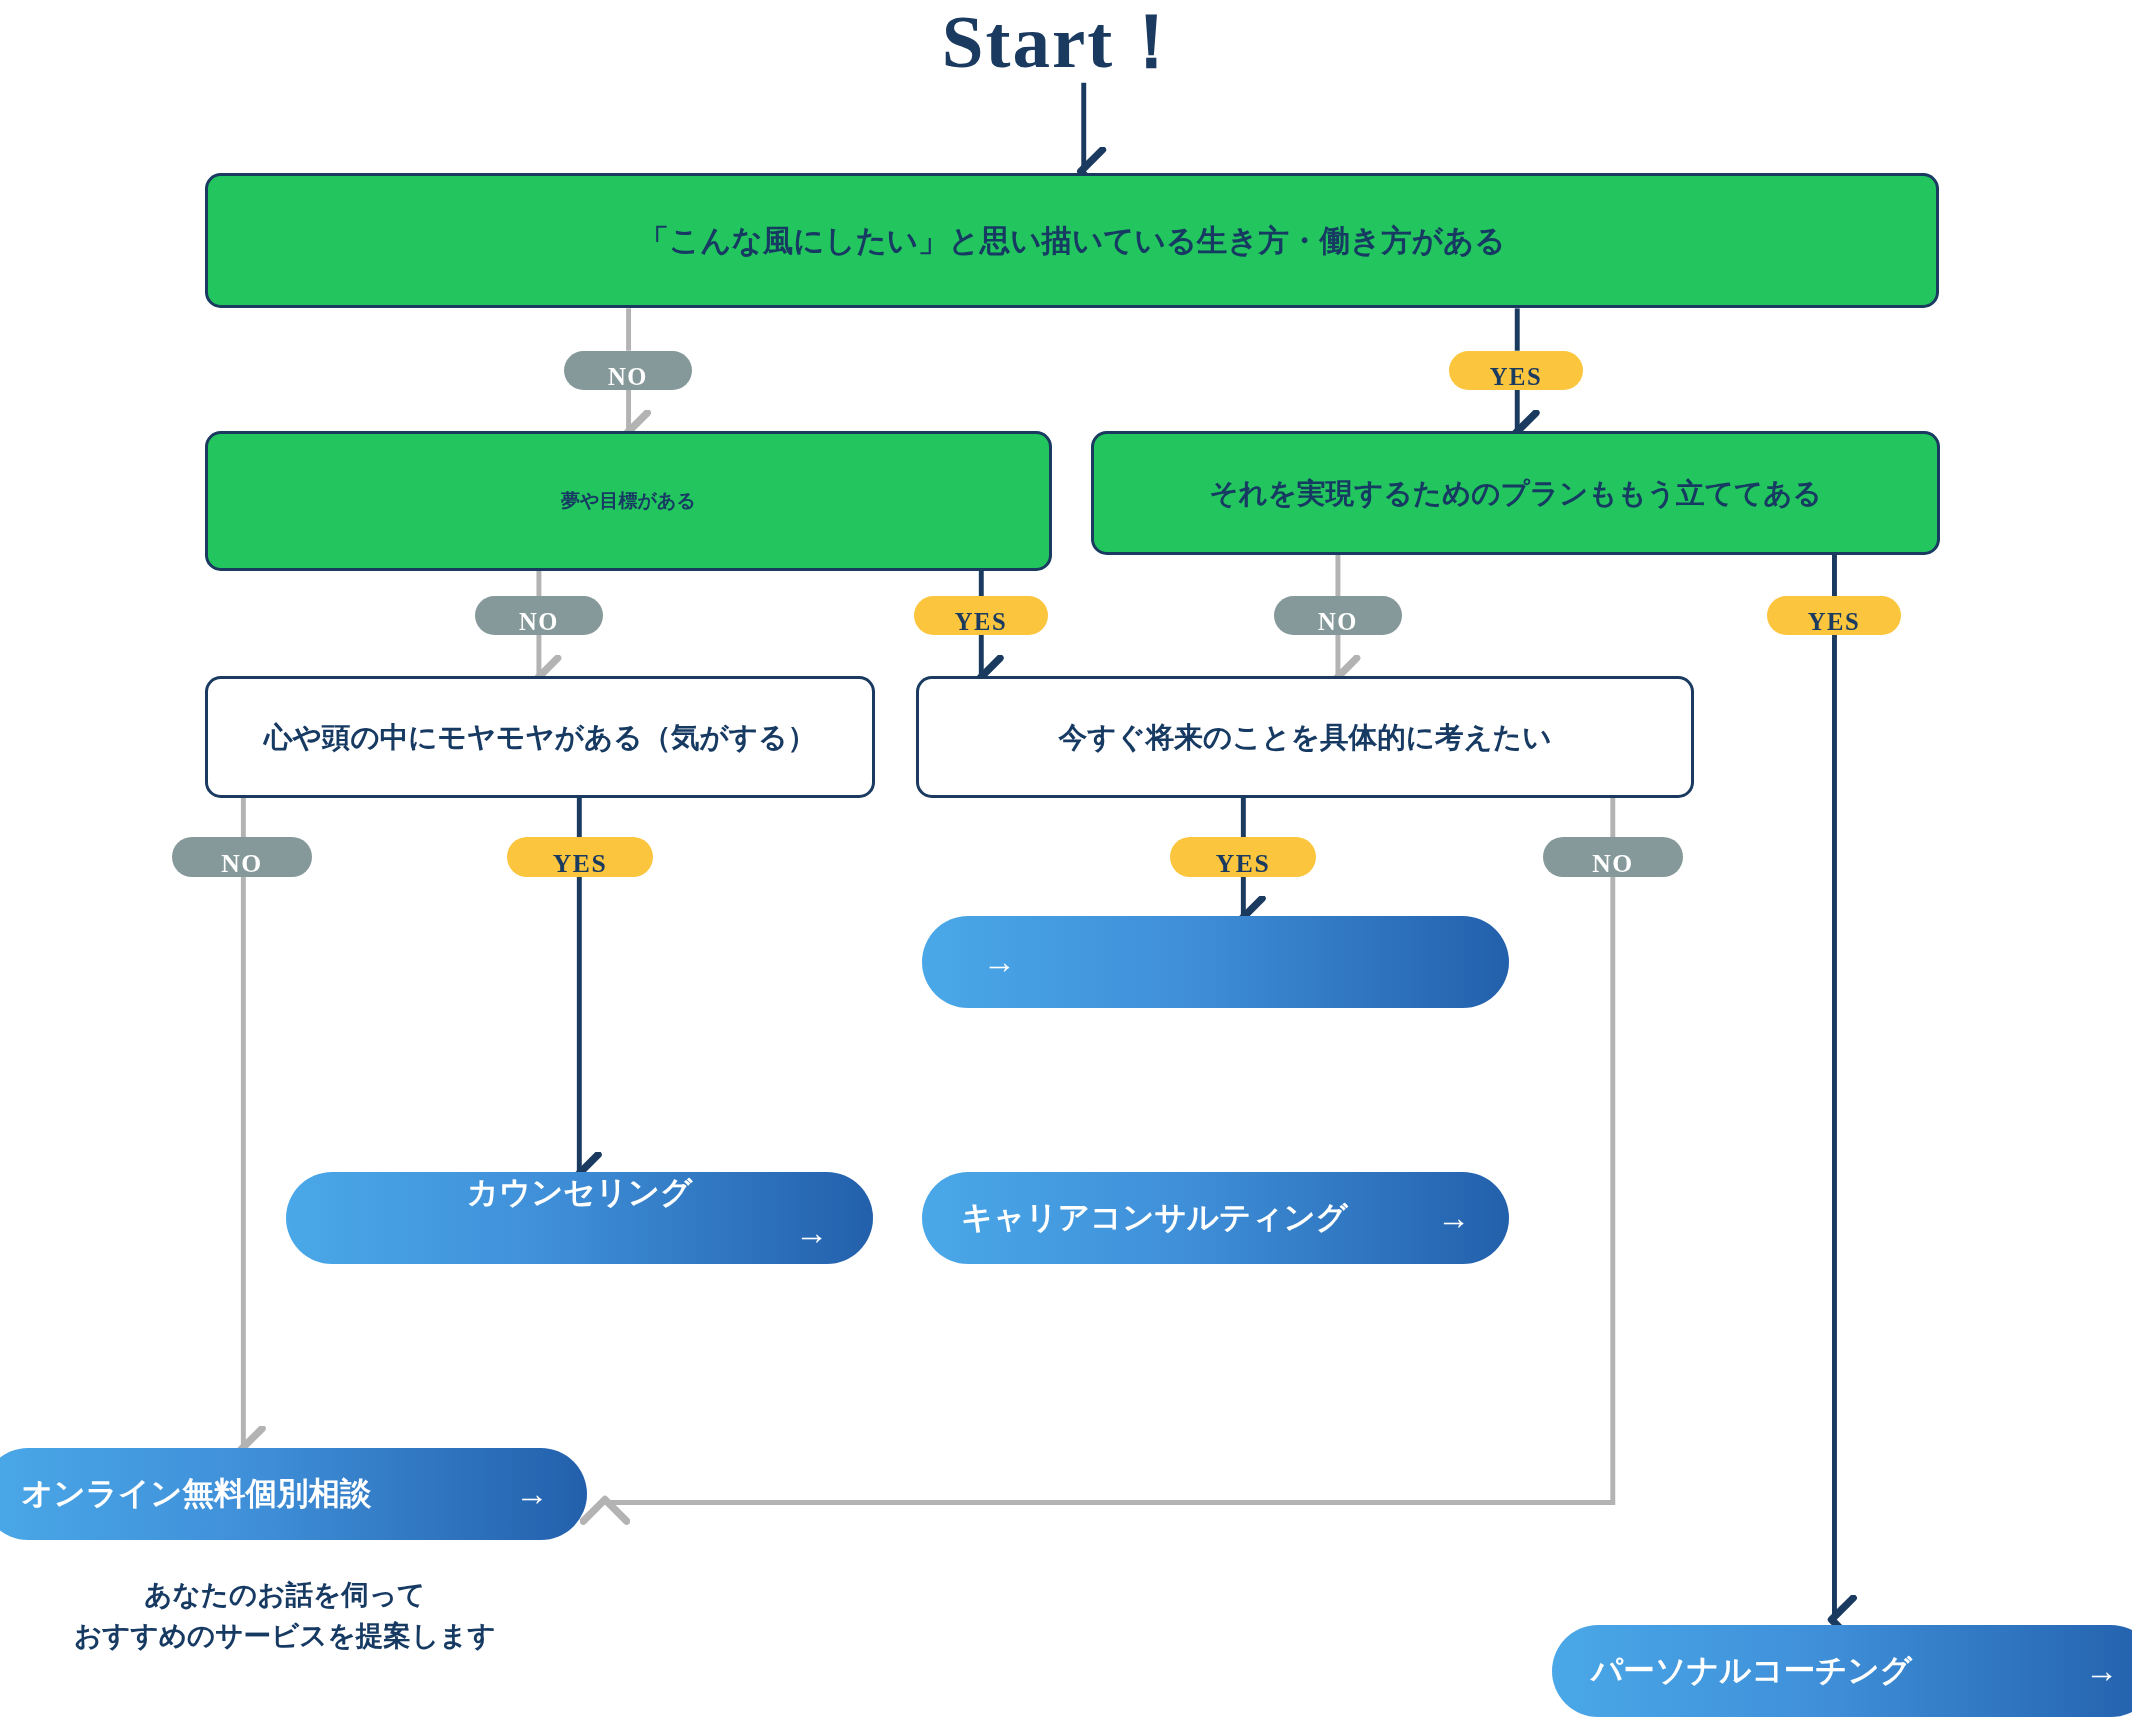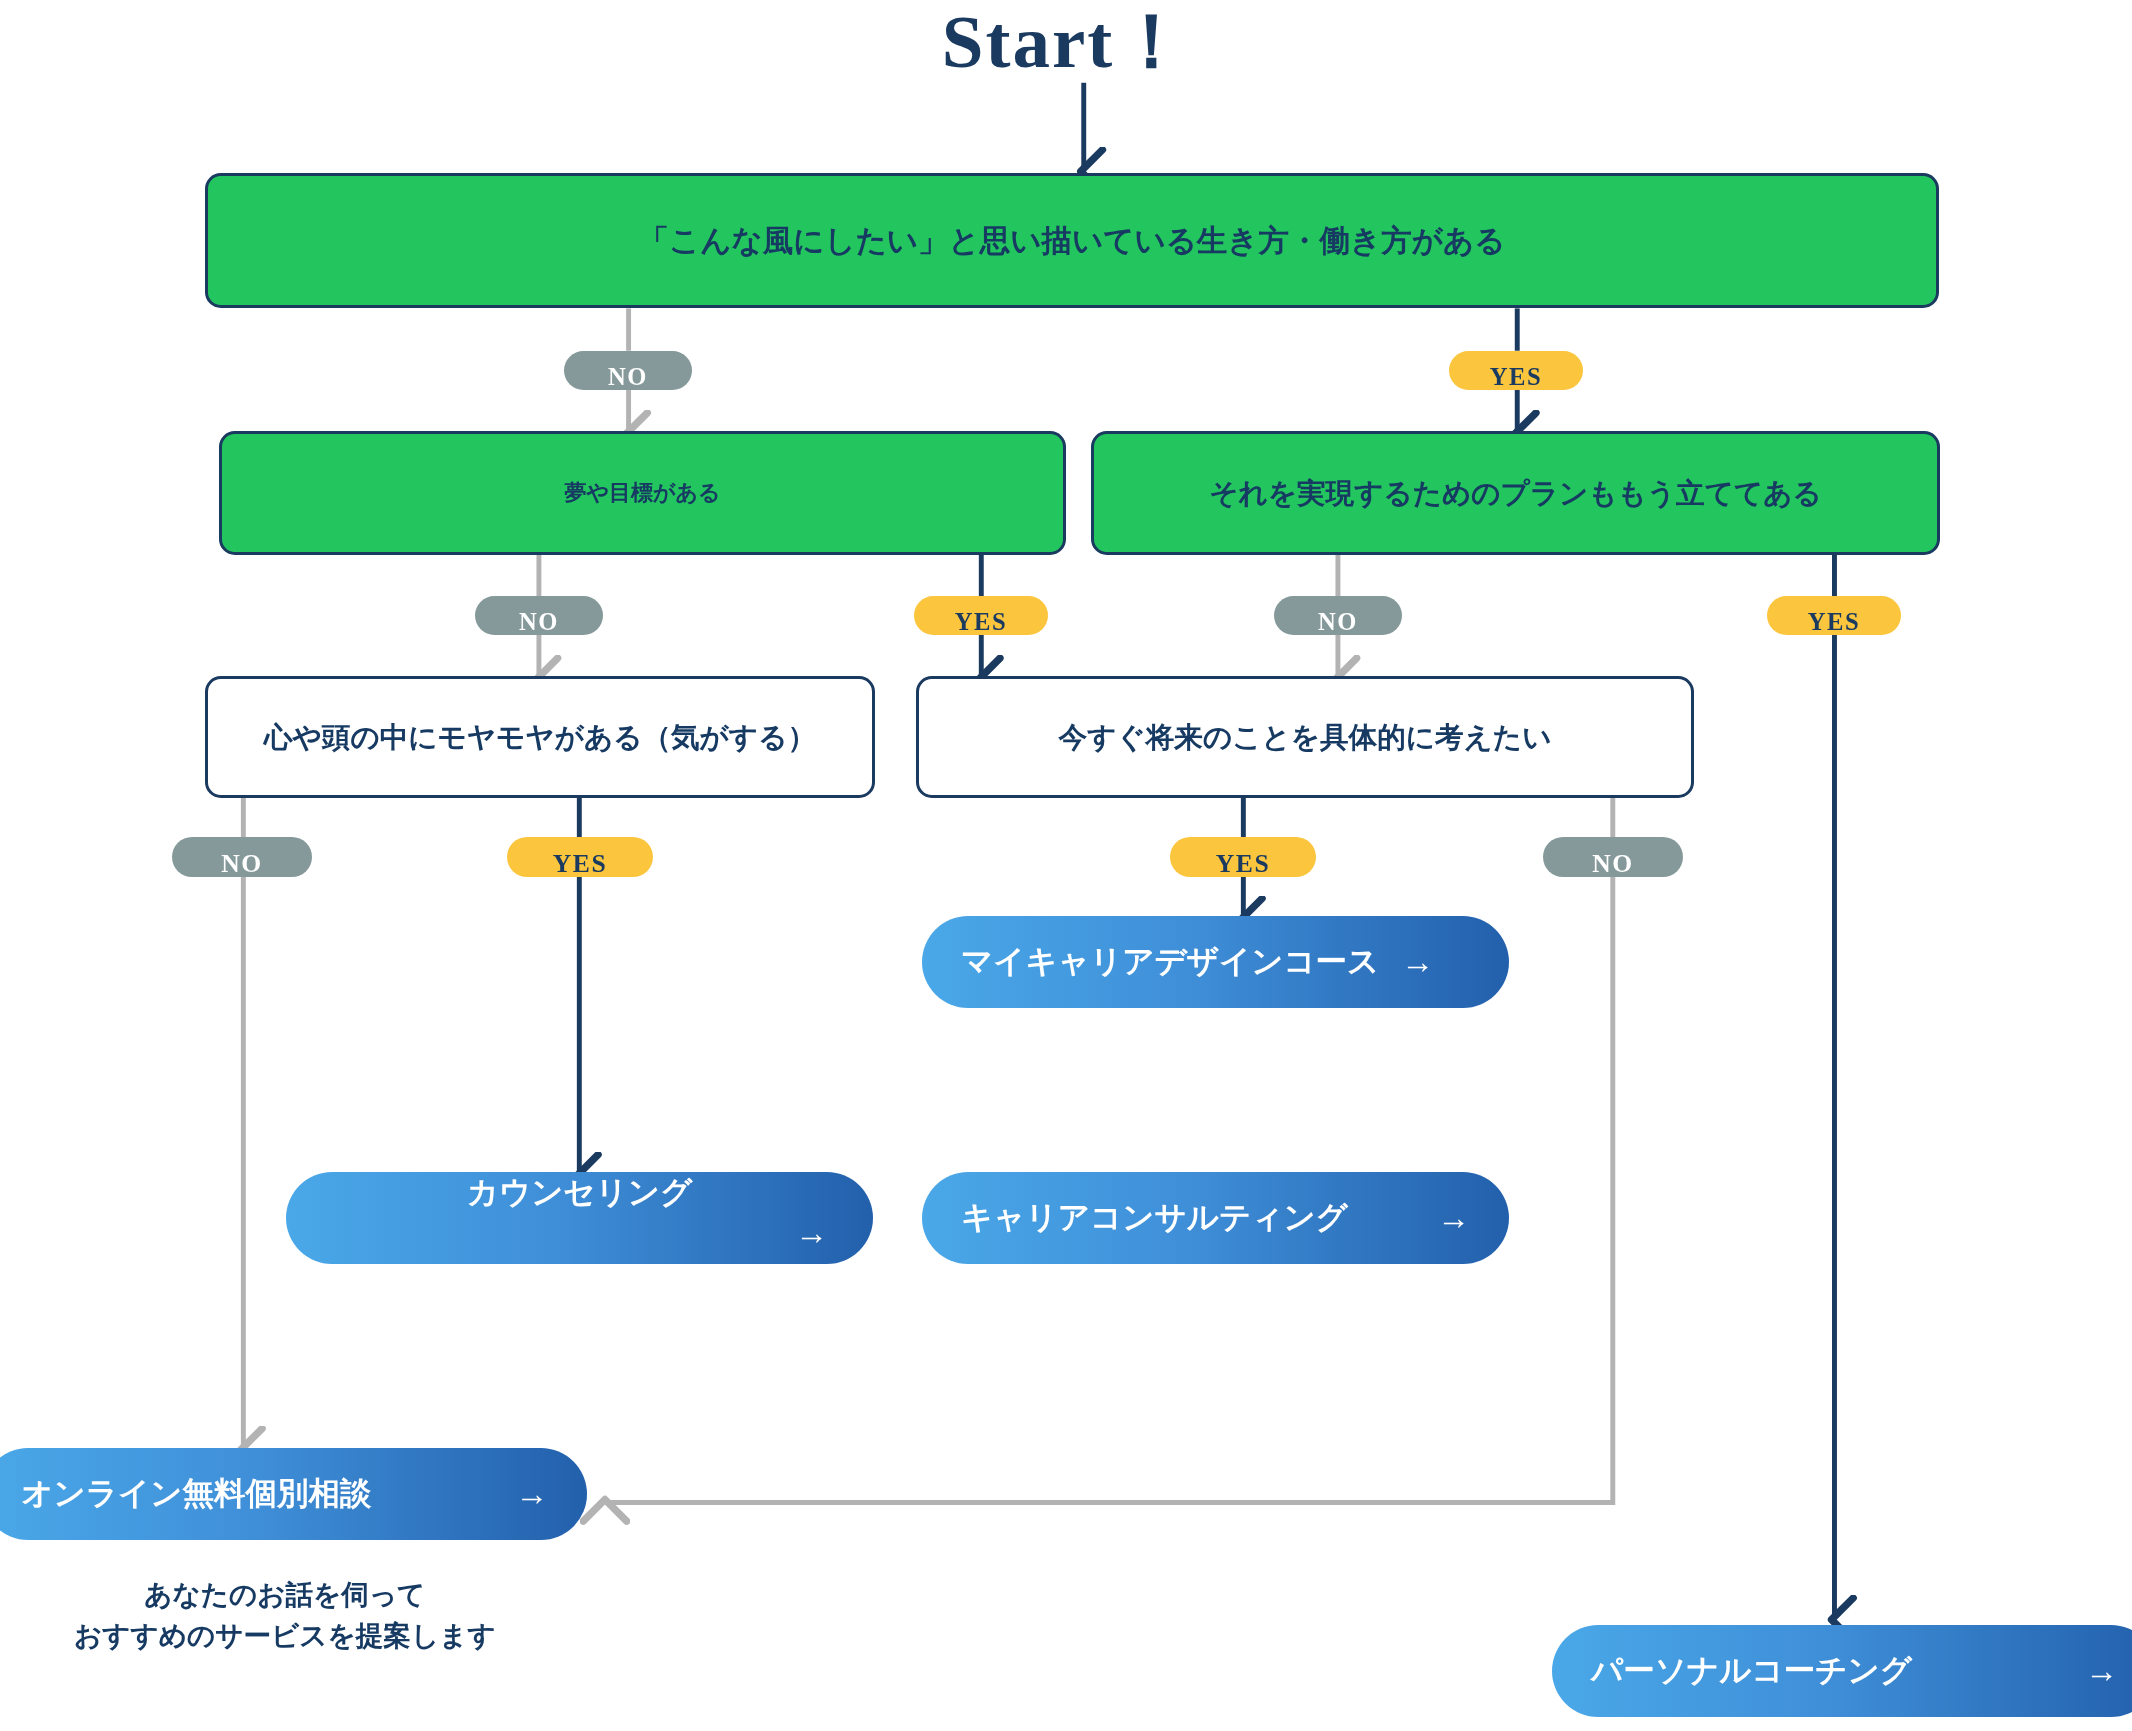--- a/index.html
+++ b/index.html
@@ -166,21 +166,21 @@
     <span>「こんな風にしたい」と思い描いている生き方・働き方がある</span>
   </div>
 
   <div class="pill no" style="left:564px; top:351px; width:128px; height:39px; font-size:24.6px;">
     <span>NO</span>
   </div>
   <div class="pill yes" style="left:1449px; top:351px; width:134px; height:39px; font-size:24.6px;">
     <span>YES</span>
   </div>
 
-  <div class="qbox tinted" style="left:219px; top:431px; width:847px; height:124px; font-size:22px;">
+  <div class="qbox tinted" style="left:205px; top:431px; width:847px; height:140px; font-size:19px;">
     <span>夢や目標がある</span>
   </div>
   <div class="qbox tinted" style="left:1091px; top:431px; width:849px; height:124px; font-size:28.6px;">
     <span>それを実現するためのプランももう立ててある</span>
   </div>
 
   <div class="pill no" style="left:475px; top:596px; width:128px; height:39px; font-size:24.6px;">
     <span>NO</span>
   </div>
   <div class="pill yes" style="left:914px; top:596px; width:134px; height:39px; font-size:24.6px;">
@@ -207,21 +207,20 @@
     <span>YES</span>
   </div>
   <div class="pill yes" style="left:1170px; top:837px; width:146px; height:40px; font-size:25.6px;">
     <span>YES</span>
   </div>
   <div class="pill no" style="left:1543px; top:837px; width:140px; height:40px; font-size:25.6px;">
     <span>NO</span>
   </div>
 
   <div class="cta" style="left:922px; top:916px; width:587px; height:92px; font-size:31.5px; padding:0 39px;">
-    <span class="cta-label">マイキャリアデザインコース</span>
     <span class="cta-arrow" style="margin-left:21.7px; font-size:33px;">→</span>
   </div>
 
   <div class="cta" style="left:286px; top:1172px; width:587px; height:92px; font-size:31.5px; padding:0 45px;flex-direction:column;">
     <span class="cta-label">カウンセリング</span>
     <span class="cta-arrow" style="margin-left:auto; font-size:33px;">→</span>
   </div>
 
   <div class="cta" style="left:922px; top:1172px; width:587px; height:92px; font-size:31.5px; padding:0 39px;">
     <span class="cta-label">キャリアコンサルティング</span>

